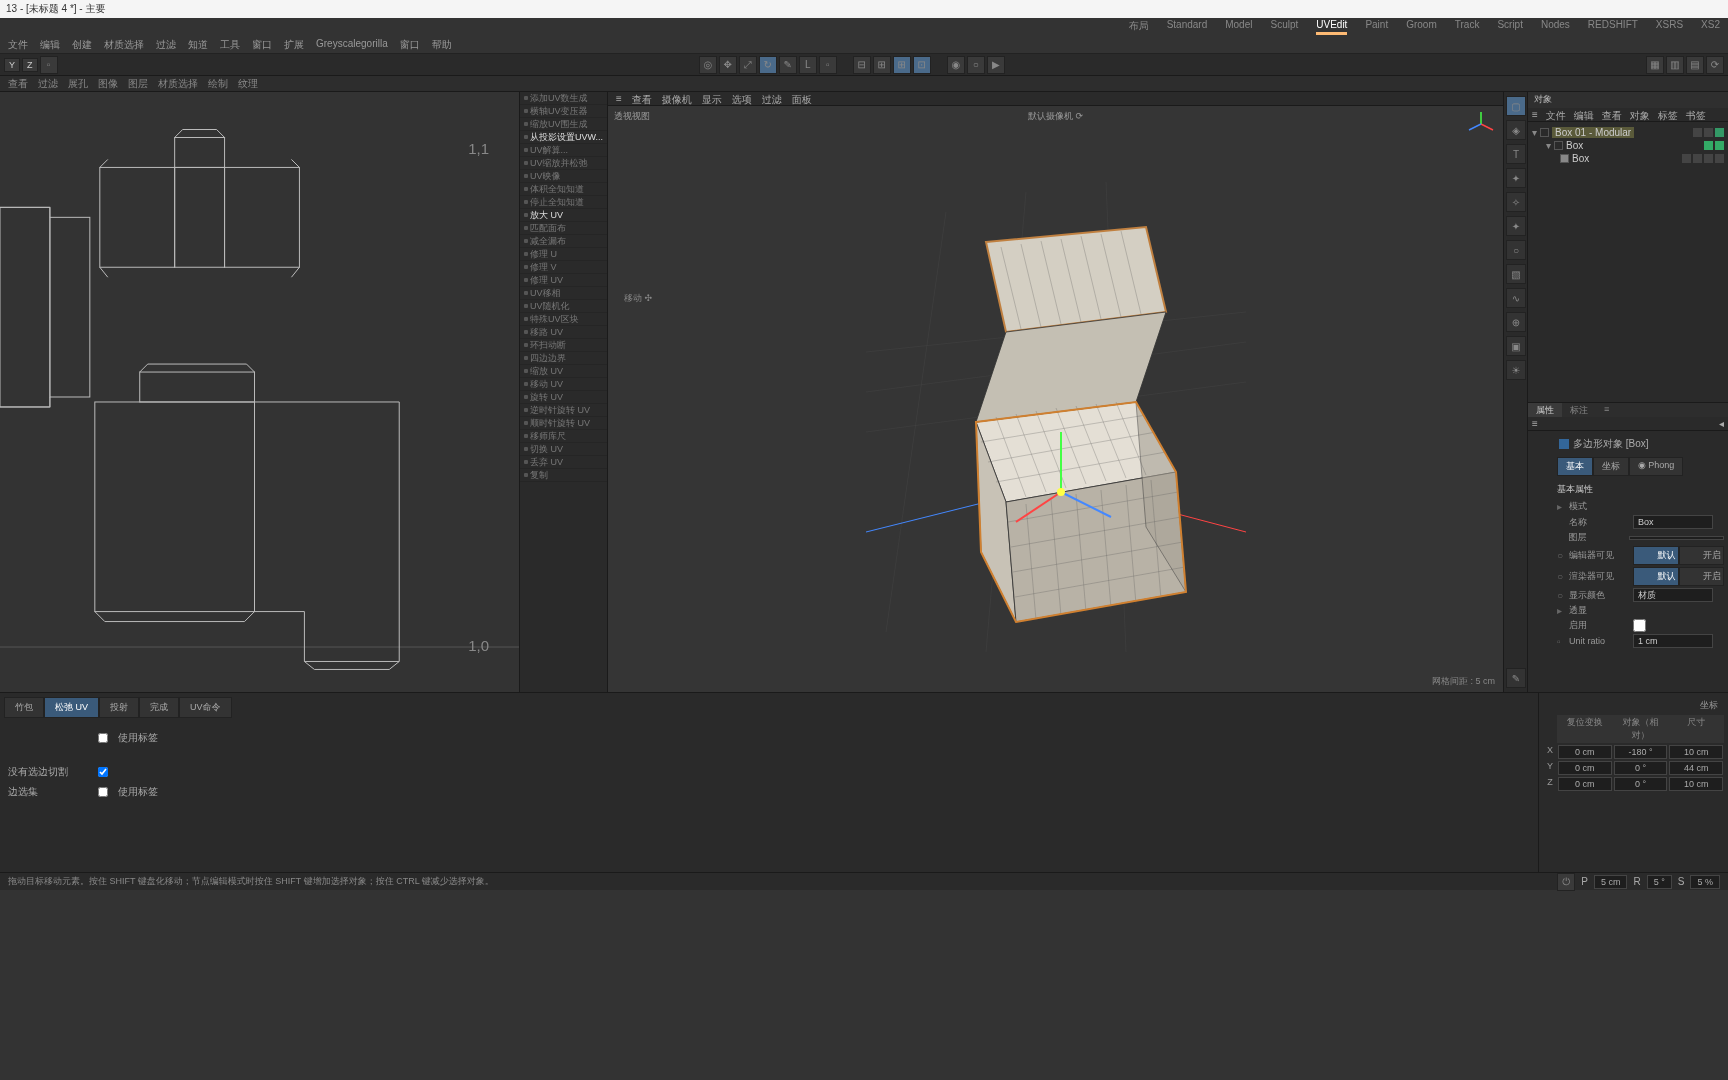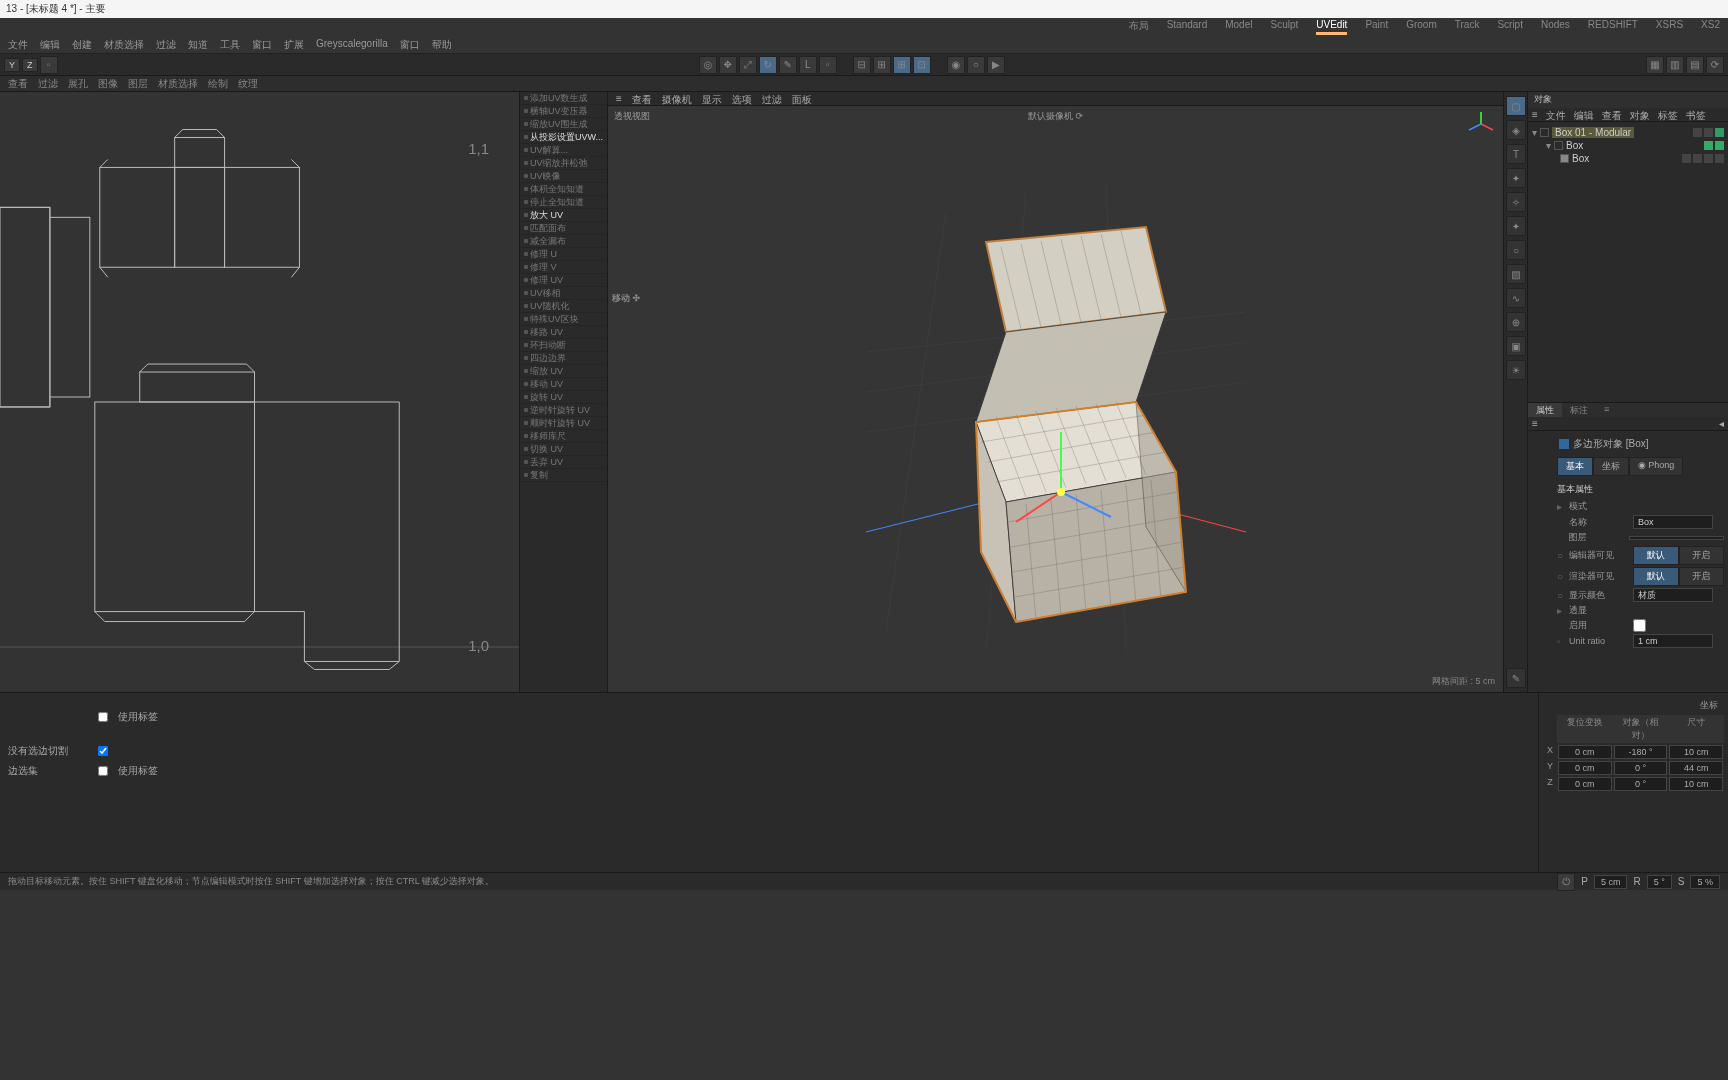--- a/index.html
+++ b/index.html
@@ -28,21 +28,21 @@
 
 .uv-cmds { width:88px; background:#2a2a2a; border-right:1px solid #1a1a1a; overflow-y:auto; }
 .uv-cmd { height:13px; padding:1px 4px; font-size:9px; color:#777; border-bottom:1px solid #252525; display:flex; align-items:center; gap:2px; cursor:pointer; white-space:nowrap; overflow:hidden; }
 .uv-cmd.highlight { color:#ddd; }
 .uv-cmd .dot { width:4px; height:4px; background:#555; border-radius:1px; flex-shrink:0; }
 
 .viewport { flex:1; background:#353535; position:relative; border-right:1px solid #1a1a1a; }
 .vp-header { height:14px; background:#2a2a2a; display:flex; gap:10px; padding:1px 8px; font-size:9px; border-bottom:1px solid #1a1a1a; }
 .vp-label { position:absolute; left:6px; top:18px; font-size:9px; color:#999; }
 .vp-cam { position:absolute; left:50%; top:18px; transform:translateX(-50%); font-size:9px; color:#999; }
-.vp-widget { position:absolute; left:4px; top:200px; font-size:9px; color:#888;font-weight:bold; }
+.vp-widget { position:absolute; left:16px; top:200px; font-size:9px; color:#888; }
 .vp-axis { position:absolute; right:8px; top:18px; width:28px; height:28px; }
 .vp-grid { position:absolute; right:8px; bottom:4px; font-size:9px; color:#888; }
 .box-svg { position:absolute; top:40px; left:50%; transform:translateX(-50%); }
 
 .right-dock { width:200px; background:#2a2a2a; display:flex; flex-direction:column; }
 .dock-icons { width:24px; background:#2a2a2a; display:flex; flex-direction:column; gap:4px; padding:4px 2px; border-right:1px solid #1a1a1a; }
 .dock-icon { width:20px; height:20px; background:#333; border:1px solid #222; display:flex; align-items:center; justify-content:center; color:#888; cursor:pointer; }
 .dock-icon.active { background:#4a6a8a; }
 .right-wrap { display:flex; height:100%; }
 
@@ -66,21 +66,21 @@
 .attr-title { display:flex; align-items:center; gap:4px; padding:2px; font-size:9px; }
 .sub-tabs { display:flex; gap:0; margin:4px 0; }
 .sub-tab { padding:2px 8px; font-size:9px; background:#333; border:1px solid #222; }
 .sub-tab.active { background:#3a5a7a; color:#fff; }
 .attr-section { font-size:9px; color:#ccc; padding:3px 0; }
 .attr-row { display:flex; align-items:center; padding:1px 0; gap:4px; }
 .attr-row .lbl { width:60px; font-size:9px; color:#999; }
 .attr-row .arrow { width:8px; color:#666; }
 .attr-input { background:#1e1e1e; border:1px solid #444; padding:1px 4px; font-size:9px; color:#ccc; width:80px; }
 .btn-tri { display:flex; flex:1; }
-.btn-tri span { flex:1; text-align:center; padding:2px; font-size:9px; background:#333; border:1px solid #222; }
+.btn-tri span { flex:1; text-align:right; padding:2px; font-size:9px; background:#333; border:1px solid #222; }
 .btn-tri span.on { background:#3a5a7a; color:#fff; }
 
 .bottom-panel { height:180px; background:#2a2a2a; display:flex; border-top:1px solid #1a1a1a; }
 .bp-left { flex:1; padding:4px; }
 .bp-tabs { display:flex; gap:0; }
 .bp-tab { padding:3px 10px; font-size:9px; background:#333; border:1px solid #222; cursor:pointer; }
 .bp-tab.active { background:#3a5a7a; color:#fff; }
 .bp-opts { padding:10px 4px; }
 .bp-opt { display:flex; align-items:center; gap:10px; padding:3px 0; font-size:9px; }
 .bp-opt input[type=checkbox] { width:10px; height:10px; }
@@ -455,20 +455,27 @@
               <input class="attr-input" value="1 cm" style="">
             </div>
         </div>
       </div>
     </div>
   </div>
 </div>
 
 <div class="bottom-panel">
   <div class="bp-left">
+    <div class="bp-tabs" id="bp-tabs">
+        <div class="bp-tab">竹包</div>
+        <div class="bp-tab active">松弛 UV</div>
+        <div class="bp-tab">投射</div>
+        <div class="bp-tab">完成</div>
+        <div class="bp-tab">UV命令</div>
+      </div>
     <div class="bp-opts" id="bp-opts">
         <div class="bp-opt">
           <span style="width:80px"></span>
           <input type="checkbox" style=""> 
           <span>使用标签</span>
         </div>
         <div class="bp-opt" style="margin-top: 14px;">
           <span style="width:80px">没有选边切割</span>
           <input type="checkbox" checked="" style="">
         </div>

